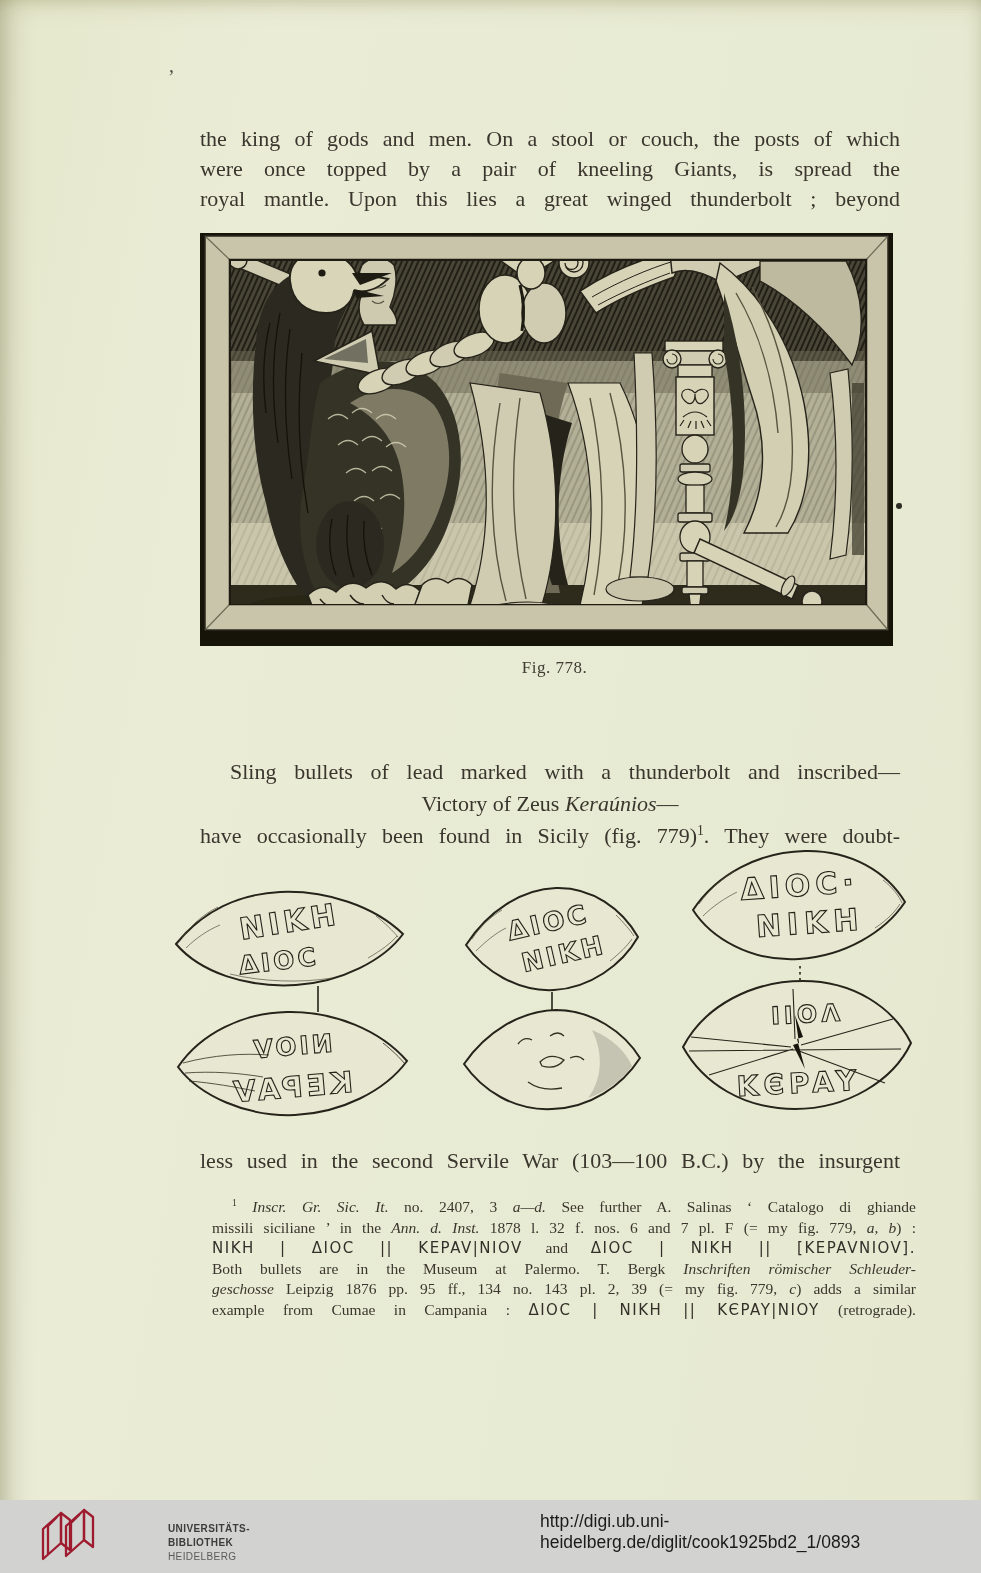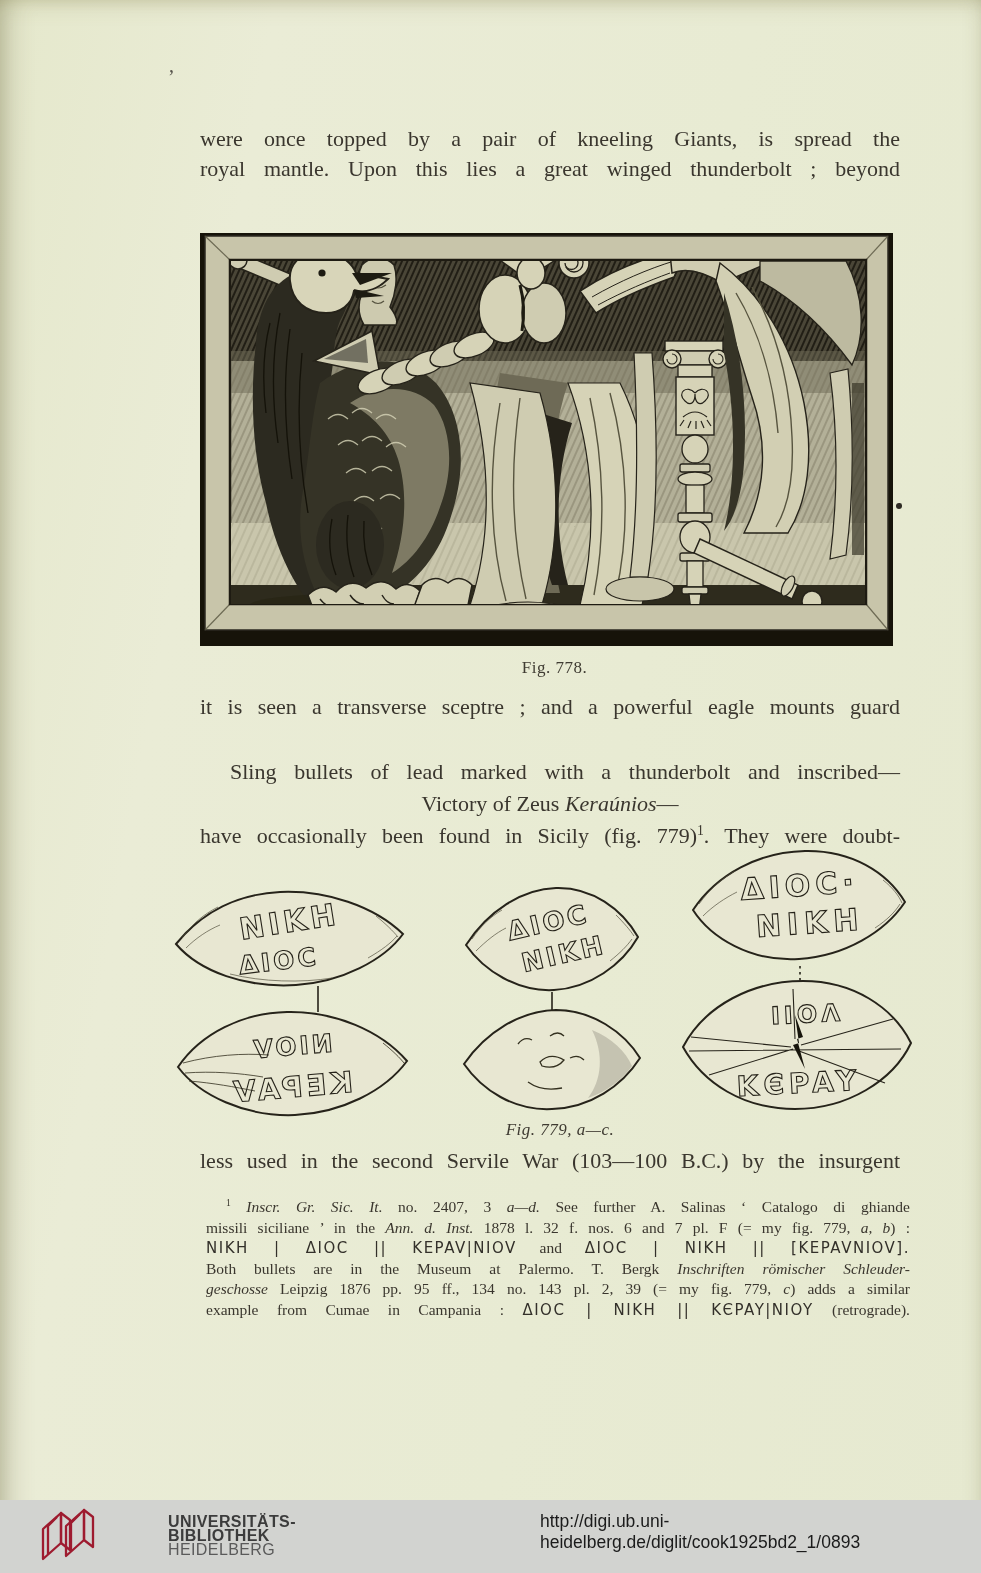--- a/index.html
+++ b/index.html
@@ -26,46 +26,47 @@
   .p3 { top:757px; text-indent:30px; }
   .victory { top:789px; text-align:center; }
   .p4 { top:821px; }
   .p5 { top:1146px; }
   sup { font-size:0.62em; vertical-align:super; line-height:0; }
   .plate { position:absolute; left:200px; top:233px; width:693px; height:413px; margin:0; }
   .cap { position:absolute; font-size:17px; color:#3f3b32; text-align:center; letter-spacing:0.5px; }
   .cap778 { left:208px; top:658px; width:693px; }
   .cap779 { left:210px; top:1120px; width:700px; }
   .bullets { position:absolute; left:172px; top:846px; }
-  .footnote { position:absolute; left:206px; top:1197px; width:704px; font-size:15.5px; line-height:20.5px; color:#3a362e; }
+  .footnote { position:absolute; left:212px; top:1197px; width:704px; font-size:15.5px; line-height:20.5px; color:#3a362e; }
   .fnline { text-align:justify; text-align-last:justify; }
   .fn1 { text-indent:20px; }
   .fn-it { font-style:italic; }
   .fn-gr { font-family:"DejaVu Sans", sans-serif; font-size:15px; letter-spacing:1.5px; color:#33302a; }
   .speck { position:absolute; left:896px; top:503px; width:6px; height:6px; border-radius:50% 40% 50% 50%; background:#2e2b24; }
   .footerbar { position:absolute; left:0; top:1500px; width:981px; height:73px; background:#d2d3d0; }
   .logo { position:absolute; left:24px; top:6px; }
-  .libname { position:absolute; left:168px; top:15px; font-family:"Liberation Sans", sans-serif;
-             font-size:16px; line-height:14px; letter-spacing:0.4px; color:#3c3c3c; }
+  .libname { position:absolute; left:168px; top:22px; font-family:"Liberation Sans", sans-serif;
+             font-size:10px; line-height:14px; letter-spacing:0.4px; color:#3c3c3c; }
   .libname .b { font-weight:bold; display:block; }
   .libname .light { font-weight:normal; color:#5a5a5a; display:block; }
   .url { position:absolute; left:540px; top:11px; font-family:Liberation Sans, sans-serif;
          font-size:17.5px; color:#1b1b1b; text-decoration:none; }
   svg text.binsc { font-family:"DejaVu Sans", sans-serif; font-weight:700; fill:none;
                    stroke:#26231a; stroke-width:1.1; text-anchor:middle; }
 </style>
 </head>
 <body>
 
 <div class="page">
 
   <span class="stray">’</span>
 
 
   <div class="para p1">
+    <div class="jline">the king of gods and men.  On a stool or couch, the posts of which</div>
     <div class="jline">were once topped by a pair of kneeling Giants, is spread the</div>
     <div class="jline">royal mantle.  Upon this lies a great winged thunderbolt ; beyond</div>
   </div>
 
   <figure class="plate">
     <svg viewBox="0 0 693 413" width="693" height="413">
       <defs>
         <pattern id="hD" patternUnits="userSpaceOnUse" width="5" height="5" patternTransform="rotate(24)">
           <rect width="5" height="5" fill="#4a4637"></rect>
           <line x1="1" y1="0" x2="1" y2="5" stroke="#211e15" stroke-width="2"></line>
@@ -202,21 +203,20 @@
           <circle cx="612" cy="368" r="10" fill="#d6d3b7" stroke="#26231a" stroke-width="1.5"></circle>
           <circle cx="624" cy="379" r="4" fill="#d6d3b7" stroke="#26231a" stroke-width="1.3"></circle>
         </g>
       </g>
     </svg>
   </figure>
 
   <figcaption class="cap cap778">Fig. 778.</figcaption>
 
   <div class="para p2">
-    <div class="jline">it is seen a transverse sceptre ; and a powerful eagle mounts guard</div>
   </div>
 
   <div class="para p3 jline">Sling bullets of lead marked with a thunderbolt and inscribed—</div>
 
   <div class="para victory"><span>Victory of Zeus </span><span class="t-it">Keraúnios</span><span>—</span></div>
 
   <div class="para p4 jline"><span>have occasionally been found in Sicily (fig. 779)</span><sup>1</sup><span>.  They were doubt-</span></div>
 
   <div class="bullets">
     <svg viewBox="0 0 745 272" width="745" height="272">
@@ -265,21 +265,20 @@
       <g transform="translate(625,199)">
         <path d="M -114,2 C -92,-40 -44,-64 6,-64 C 56,-64 96,-38 114,-2 C 96,36 50,64 -2,64 C -54,64 -94,38 -114,2 Z" fill="#e8e7d2" stroke="#26231a" stroke-width="2"></path>
         <path d="M -106,-8 L -6,2 M -108,6 L 104,4 M -88,30 L -4,4 M 96,-26 L 4,0 M 88,38 L 2,6 M -4,-56 L -2,-6" fill="none" stroke="#26231a" stroke-width="1.1"></path>
         <path d="M -2,-30 L 6,-8 L 0,-6 L 8,24 L -4,0 L 2,-2 Z" fill="#17150c"></path>
         <text class="binsc" transform="rotate(-3)" x="12" y="-22" font-size="24" letter-spacing="4">IIOΛ</text>
         <text class="binsc" transform="rotate(-3)" x="0" y="48" font-size="28" letter-spacing="5">KЄPAY</text>
       </g>
     </svg>
   </div>
 
-  <figcaption class="cap cap779"><span class="t-it">Fig. 779, a—c.</span></figcaption>
 
   <div class="para p5 jline">less used in the second Servile War (103—100 B.C.) by the insurgent</div>
 
   <div class="speck"></div>
 
   <div class="footnote">
     <div class="fnline fn1"><sup>1</sup> <span class="fn-it">Inscr. Gr. Sic. It.</span><span> no. 2407, 3 </span><span class="fn-it">a—d.</span><span>  See further A. Salinas ‘ Catalogo di ghiande</span></div>
     <div class="fnline"><span>missili siciliane ’ in the </span><span class="fn-it">Ann. d. Inst.</span><span> 1878 l. 32 f. nos. 6 and 7 pl. F (= my fig. 779, </span><span class="fn-it">a, b</span><span>) :</span></div>
     <div class="fnline"><span class="fn-gr">NIKH | ΔIOC  ||  KEPAV|NIOV</span><span> and </span><span class="fn-gr">ΔIOC | NIKH  ||  [KEPAVNIOV].</span></div>
     <div class="fnline"><span>Both bullets are in the Museum at Palermo.  T. Bergk </span><span class="fn-it">Inschriften römischer Schleuder-</span></div>

